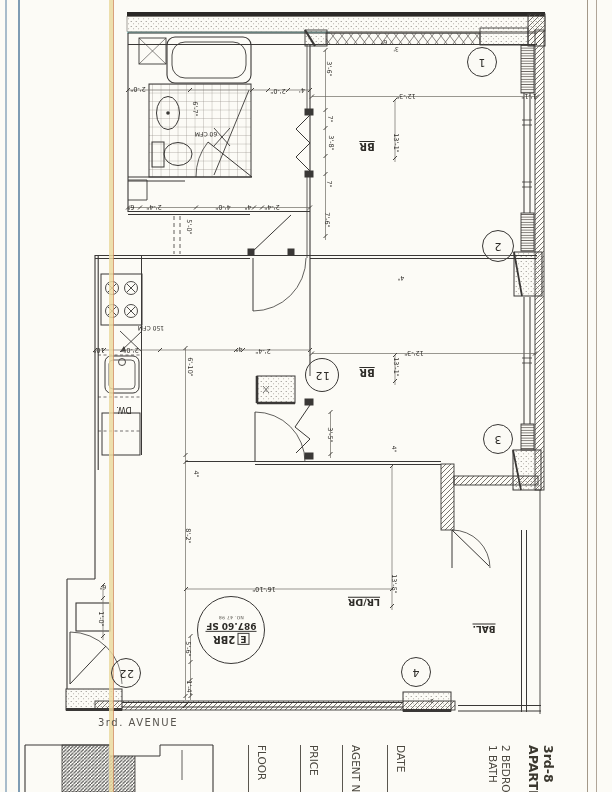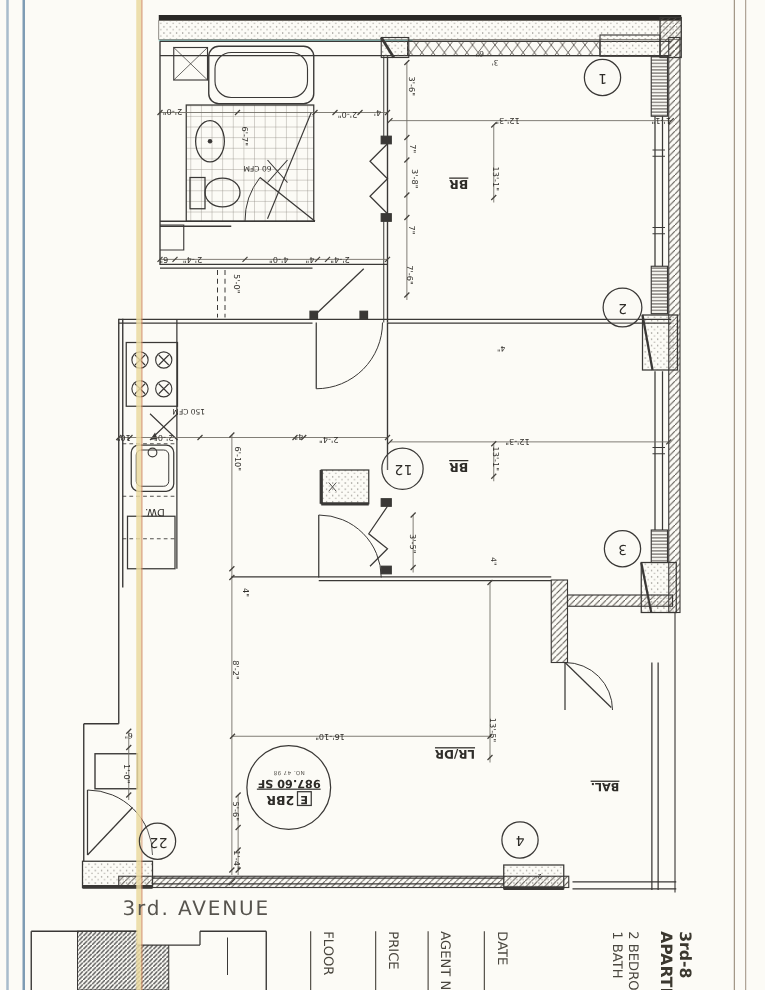--- a/index.html
+++ b/index.html
@@ -9,21 +9,21 @@
   .layer{position:absolute;left:0;top:0;width:612px;height:792px;pointer-events:none;}
   .lbl{position:absolute;white-space:nowrap;color:#2f2d29;line-height:1;}
   .lbl.u{text-decoration:underline;}
   .r180{transform:translate(-50%,-50%) rotate(180deg);}
   .r90{transform:translate(-50%,-50%) rotate(90deg);}
   .tag{position:absolute;border:1.4px solid #3a3836;border-radius:50%;
        display:flex;align-items:center;justify-content:center;background:rgba(252,251,246,.2);}
   .tag span{transform:rotate(180deg);font-size:11px;letter-spacing:.5px;color:#2f2d29;}
   .vline{position:absolute;width:1.4px;background:#5a564f;}
   .scanline{position:absolute;top:0;height:792px;}
-  .avenue{position:absolute;font-size:16px;letter-spacing:1.5px;color:#57544e;}
+  .avenue{position:absolute;font-size:10px;letter-spacing:1.5px;color:#57544e;}
   .stamp{position:absolute;border:1.6px solid #3a3836;border-radius:50%;
          display:flex;align-items:center;justify-content:center;}
   .stamp-inner{transform:rotate(180deg);text-align:center;line-height:1.15;}
   .stamp-row1{display:flex;align-items:center;justify-content:center;gap:2px;
               border-bottom:1px solid #3a3836;padding-bottom:1px;font-weight:bold;font-size:10px;}
   .ebox{border:1.2px solid #3a3836;padding:0 2px;font-size:9px;}
   .stamp-area{font-weight:bold;font-size:9px;}
   .stamp-small{font-size:4.5px;letter-spacing:.3px;color:#55524c;}
   .vform{position:absolute;transform-origin:0 0;transform:rotate(90deg);
          font-size:10.5px;color:#4a473f;line-height:13px;white-space:pre;}

